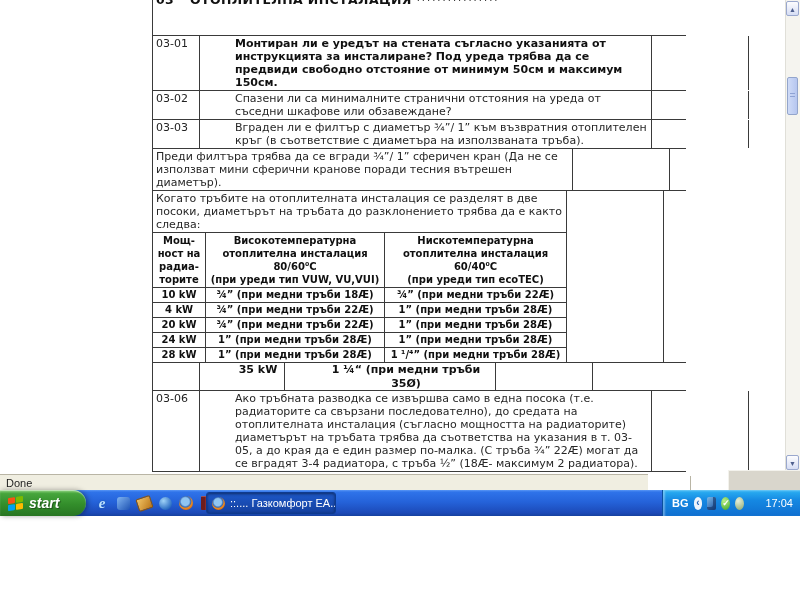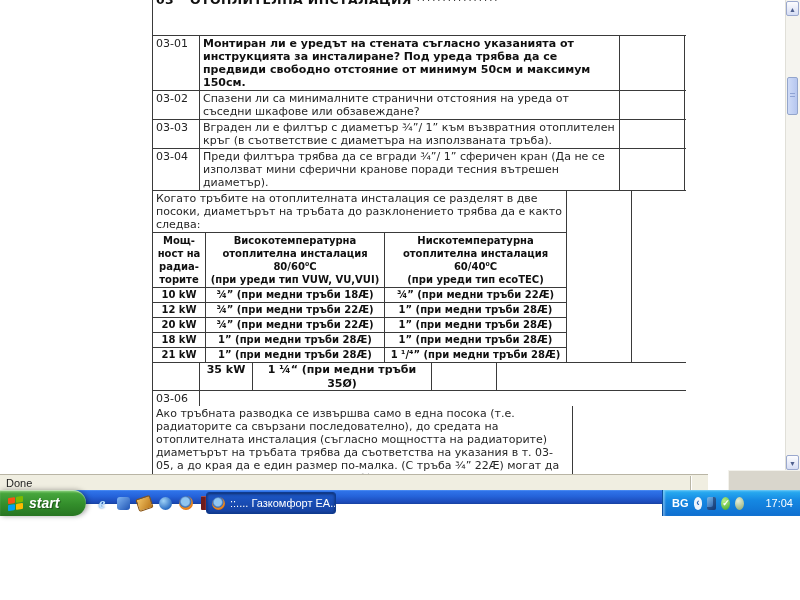--- a/index.html
+++ b/index.html
@@ -12,21 +12,21 @@
   .doc { position:absolute; left:152px; top:0; width:533px;
          font-family:"DejaVu Sans", sans-serif; font-size:11px; line-height:13px; color:#262626; }
   .dtable { border-left:1px solid #3a3a3a; }
   .dhead { position:relative; height:35px; overflow:visible; }
   .dhead-line { position:absolute; top:-7px; left:3px; white-space:nowrap; font-weight:bold;
                 color:#111; font-size:12.5px; letter-spacing:.4px; }
   .dhead-num { display:inline-block; width:34px; }
   .dhead-dots { font-weight:normal; font-size:10px; letter-spacing:2px; position:relative; top:-3px; color:#333; }
 
   .dtbody { border-top:1px solid #3a3a3a; }
-  .trow { display:flex; border-bottom:1px solid #3a3a3a; align-items:stretch; }
+  .trow { display:flex; border-bottom:1px solid #3a3a3a; align-items:stretch;gap:32px; }
   .cell { border-right:1px solid #3a3a3a; padding:1px 3px; overflow:hidden; }
   .cid  { width:40px; flex:none; color:#222; }
   .cq   { width:413px; flex:none; }
   .cchk { width:58px; flex:none; }
   .nopad { padding:0; }
   .b { font-weight:bold; color:#101010; }
 
   .qtext { padding:1px 3px; min-height:26px; }
   .ptable { border-top:1px solid #3a3a3a; font-size:10px; }
   .prow { display:flex; border-bottom:1px solid #3a3a3a; }
@@ -50,28 +50,28 @@
   .sthumb { position:absolute; left:1px; top:77px; width:11px; height:38px; border:1px solid #93a5cc;
             border-radius:2px; background:linear-gradient(90deg,#cfdbf7,#b6c6ef); box-sizing:border-box; }
   .sthumb::after { content:""; position:absolute; left:2px; right:2px; top:15px; height:6px;
             background:repeating-linear-gradient(180deg,#8fa3d4 0 1px,transparent 1px 3px); }
 
   
   .win-fragment { position:absolute; left:728px; top:470px; width:72px; height:20px; background:#d9d6cc;
                   border-top:1px solid #f3f2ec; border-left:1px solid #f3f2ec; }
 
   
-  .statusbar { position:absolute; left:0; top:474px; width:708px; height:16px; background:#f0eee1;
+  .statusbar { position:absolute; left:0; top:474px; width:648px; height:16px; background:#f0eee1;
                border-top:1px solid #b9b5a5; font-size:11px; color:#1c1c1c; }
   .status-text { position:absolute; left:6px; top:2px; }
   .status-divider { position:absolute; left:690px; top:1px; width:1px; height:14px;
                     background:#b9b5a5; box-shadow:1px 0 0 #fff; }
 
   
-  .taskbar { position:absolute; left:0; top:490px; width:800px; height:14px;
+  .taskbar { position:absolute; left:0; top:490px; width:800px; height:26px;
              background:linear-gradient(180deg,#5a97f5 0%,#2f73e9 8%,#2563da 45%,#1c4ab8 88%,#16419f 100%); }
   .start-btn { position:absolute; left:0; top:0; width:86px; height:26px; border-radius:0 13px 13px 0;
                background:linear-gradient(180deg,#8fd37f 0%,#46a53c 14%,#338e2b 55%,#287522 100%);
                box-shadow:inset 0 1px 1px rgba(255,255,255,.5), 2px 0 5px rgba(0,0,0,.35);
                display:flex; align-items:center; gap:6px; padding-left:8px; box-sizing:border-box;
                color:#fff; font-style:italic; font-weight:bold; font-size:14px; cursor:pointer;
                text-shadow:1px 1px 1px rgba(0,0,0,.4); }
   .winflag { width:15px; height:13px; display:grid; grid-template:1fr 1fr / 1fr 1fr; gap:1px;
              transform:skewY(-8deg); }
   .winflag i { border-radius:1px; }
@@ -143,21 +143,20 @@
           <div class="cell cchk"></div>
         </div>
 
         <div class="trow" style="min-height:25px;">
           <div class="cell cid">03-03</div>
           <div class="cell cq">Вграден ли е филтър с диаметър ¾”/ 1” към възвратния отоплителен кръг (в съответствие с диаметъра на използваната тръба).</div>
           <div class="cell cchk"></div>
         </div>
 
         <div class="trow" style="min-height:25px;">
-          <div class="cell cid">03-04</div>
           <div class="cell cq">Преди филтъра трябва да се вгради ¾”/ 1” сферичен кран (Да не се използват мини сферични кранове поради тесния вътрешен диаметър).</div>
           <div class="cell cchk"></div>
         </div>
 
         <div class="trow">
           <div class="cell cq nopad">
             <div class="qtext">Когато тръбите на отоплителната инсталация се разделят в две посоки, диаметърът на тръбата до разклонението трябва да е както следва:</div>
             <div class="ptable">
               <div class="prow phead">
                 <div class="pcell pc0">Мощ-
@@ -172,52 +171,52 @@
 отоплителна инсталация
 60/40⁰С
 (при уреди тип ecoTEC)</div>
               </div>
               <div class="prow">
                 <div class="pcell pc0">10 kW</div>
                 <div class="pcell pc1">¾” (при медни тръби 18Æ)</div>
                 <div class="pcell pc2">¾” (при медни тръби 22Æ)</div>
               </div>
               <div class="prow">
-                <div class="pcell pc0">12 kW</div>
+                <div class="pcell pc0">4 kW</div>
                 <div class="pcell pc1">¾” (при медни тръби 22Æ)</div>
                 <div class="pcell pc2">1” (при медни тръби 28Æ)</div>
               </div>
               <div class="prow">
                 <div class="pcell pc0">20 kW</div>
                 <div class="pcell pc1">¾” (при медни тръби 22Æ)</div>
                 <div class="pcell pc2">1” (при медни тръби 28Æ)</div>
               </div>
               <div class="prow">
-                <div class="pcell pc0">18 kW</div>
+                <div class="pcell pc0">24 kW</div>
                 <div class="pcell pc1">1” (при медни тръби 28Æ)</div>
                 <div class="pcell pc2">1” (при медни тръби 28Æ)</div>
               </div>
               <div class="prow">
-                <div class="pcell pc0">21 kW</div>
+                <div class="pcell pc0">28 kW</div>
                 <div class="pcell pc1">1” (при медни тръби 28Æ)</div>
                 <div class="pcell pc2">1 ¹/⁴” (при медни тръби 28Æ)</div>
               </div>
             </div>
           </div>
           <div class="cell cchk"></div>
         </div>
 
         <div class="trow cont" style="min-height:13px;">
           <div class="cell cid"></div>
           <div class="pcell pc0">35 kW</div>
           <div class="pcell pc1">1 ¼“ (при медни тръби 35Ø)</div>
           <div class="cell cchk"></div>
         </div>
 
-        <div class="trow" style="min-height:78px;flex-direction:column;">
+        <div class="trow" style="min-height:78px;">
           <div class="cell cid">03-06</div>
           <div class="cell cq">Ако тръбната разводка се извършва само в една посока (т.е. радиаторите са свързани последователно), до средата на отоплителната инсталация (съгласно мощността на радиаторите) диаметърът на тръбата трябва да съответства на указания в т. 03-05, а до края да е един размер по-малка. (С тръба ¾” 22Æ) могат да се вградят 3-4 радиатора, с тръба ½” (18Æ- максимум 2 радиатора).</div>
           <div class="cell cchk"></div>
         </div>
 
       </div>
     </div>
   </div>
 
   <div class="vscroll">

